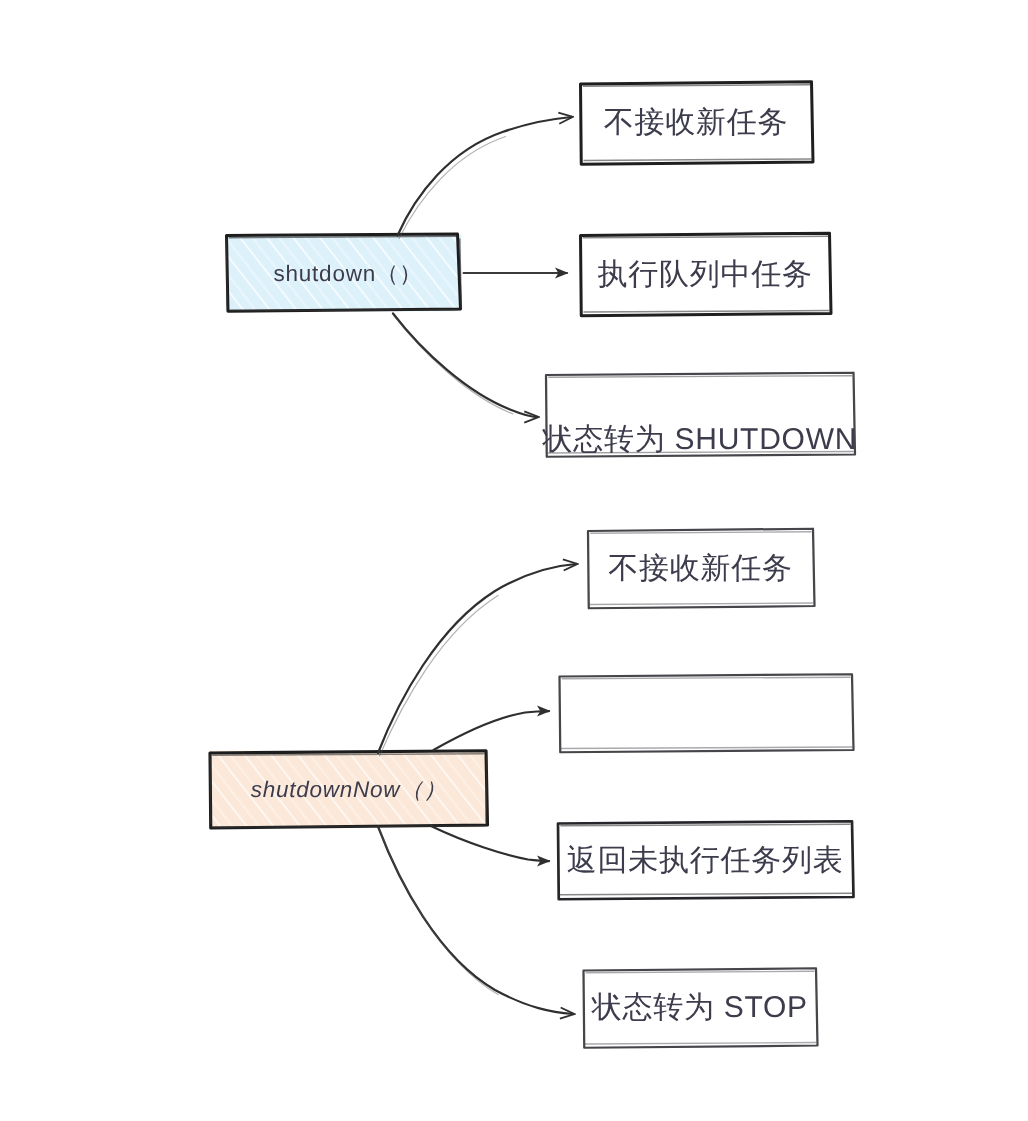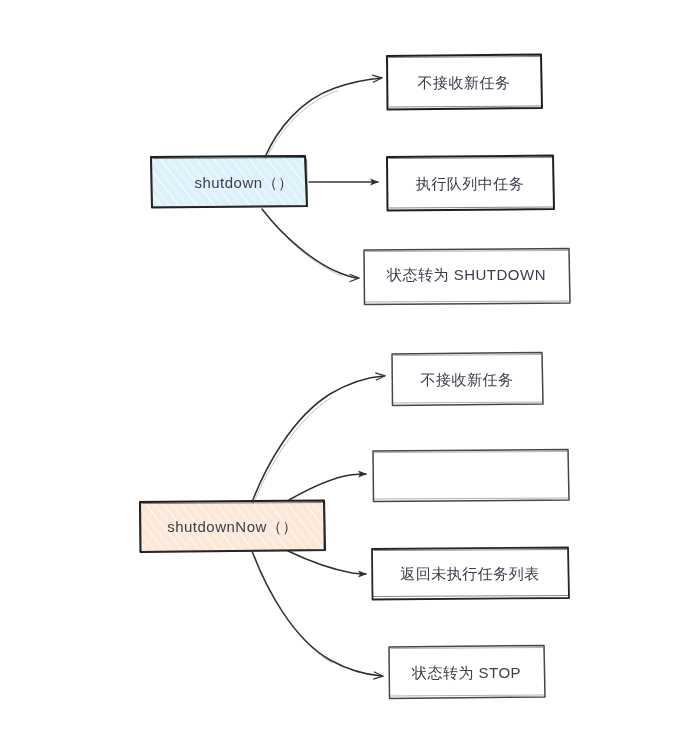--- a/index.html
+++ b/index.html
@@ -35,21 +35,21 @@
     color: #3a3a4a;
     letter-spacing: 0.5px;
     white-space: nowrap;
     user-select: none;
   }
   .node-label {
     display: block;
     line-height: 1;
   }
   .label-cn {
-    font-size: 15px;
+    font-size: 20px;
     color: #3c3c4c;
   }
   .label-mono {
     font-size: 15px;
     color: #3c3c4c;
   }
 </style>
 </head>
 <body>
 
@@ -148,37 +148,37 @@
     </g>
     <g>
       <path d="M288,551 C311,562 336,570 352,573 C360,574 363,574 366,574" fill="none" stroke="#2f2f2f" stroke-width="1.5" stroke-linecap="round" marker-end="url(#arrowhead)"></path>
     </g>
     <g>
       <path d="M252,551 C266,588 292,638 330,660 C352,672 368,675 382,676" fill="none" stroke="#2f2f2f" stroke-width="1.5" stroke-linecap="round" marker-end="url(#arrowheadOpen)"></path>
       <path d="M253,553 C268,591 294,641 332,663" fill="none" stroke="#555555" stroke-width="0.8" opacity="0.45" stroke-linecap="round"></path>
     </g>
   </svg>
 
-  <div class="node-box" style="left:160px; top:156px; width:168px; height:52px;">
+  <div class="node-box" style="left:148px; top:156px; width:168px; height:52px;">
     <span class="node-label label-mono">shutdown（）</span>
   </div>
 
   <div class="node-box" style="left:386px; top:54px; width:156px; height:56px;">
     <span class="node-label label-cn">不接收新任务</span>
   </div>
 
   <div class="node-box" style="left:386px; top:155px; width:168px; height:56px;text-align:right;">
     <span class="node-label label-cn">执行队列中任务</span>
   </div>
 
-  <div class="node-box" style="left:363px; top:240px; width:207px; height:68px;">
+  <div class="node-box" style="left:363px; top:259px; width:207px; height:68px;">
     <span class="node-label label-cn">状态转为 SHUTDOWN</span>
   </div>
 
-  <div class="node-box" style="left:139px; top:500px; width:187px; height:52px;">
+  <div class="node-box" style="left:139px; top:500px; width:187px; height:52px;font-style:italic;">
     <span class="node-label label-mono">shutdownNow（）</span>
   </div>
 
   <div class="node-box" style="left:391px; top:352px; width:152px; height:54px;">
     <span class="node-label label-cn">不接收新任务</span>
   </div>
 
 
   <div class="node-box" style="left:388px; top:645px; width:157px; height:54px;">
     <span class="node-label label-cn">状态转为 STOP</span>

